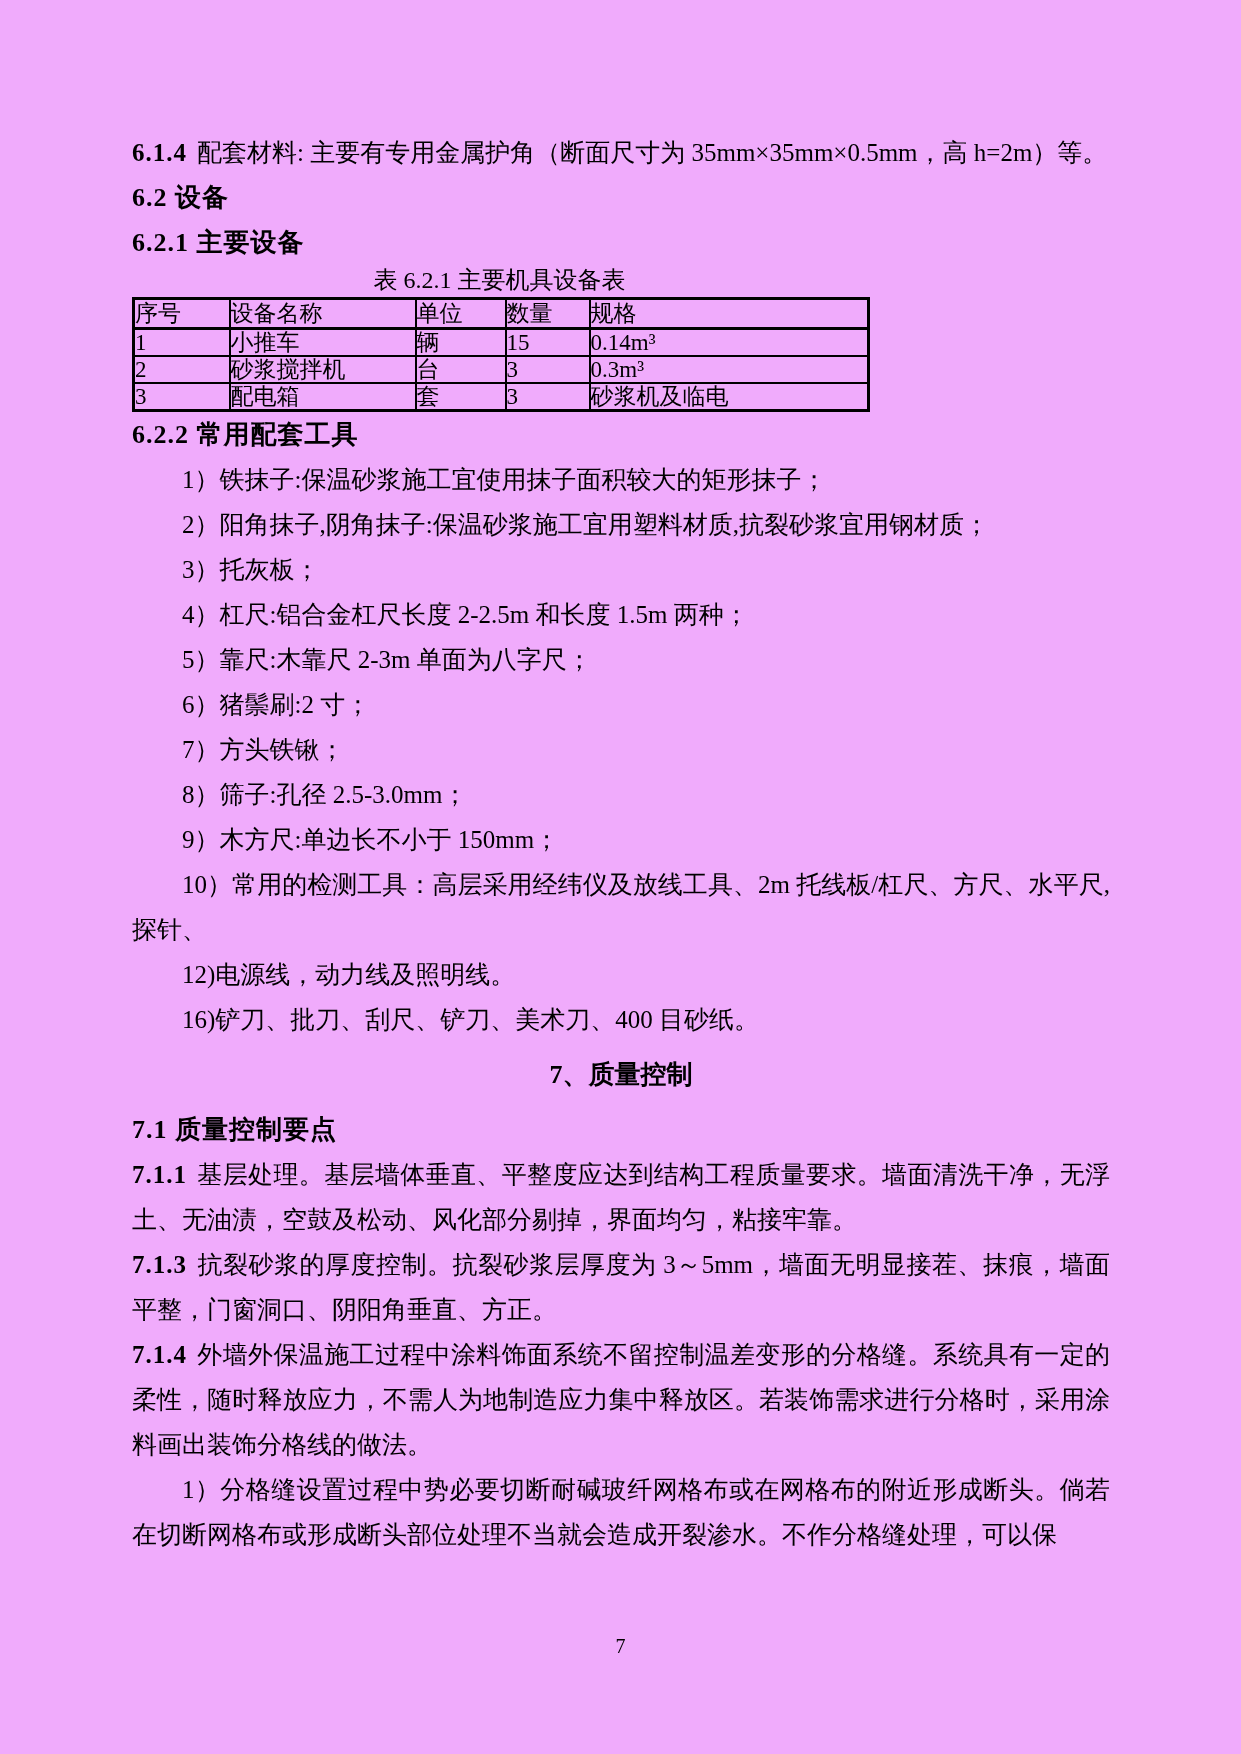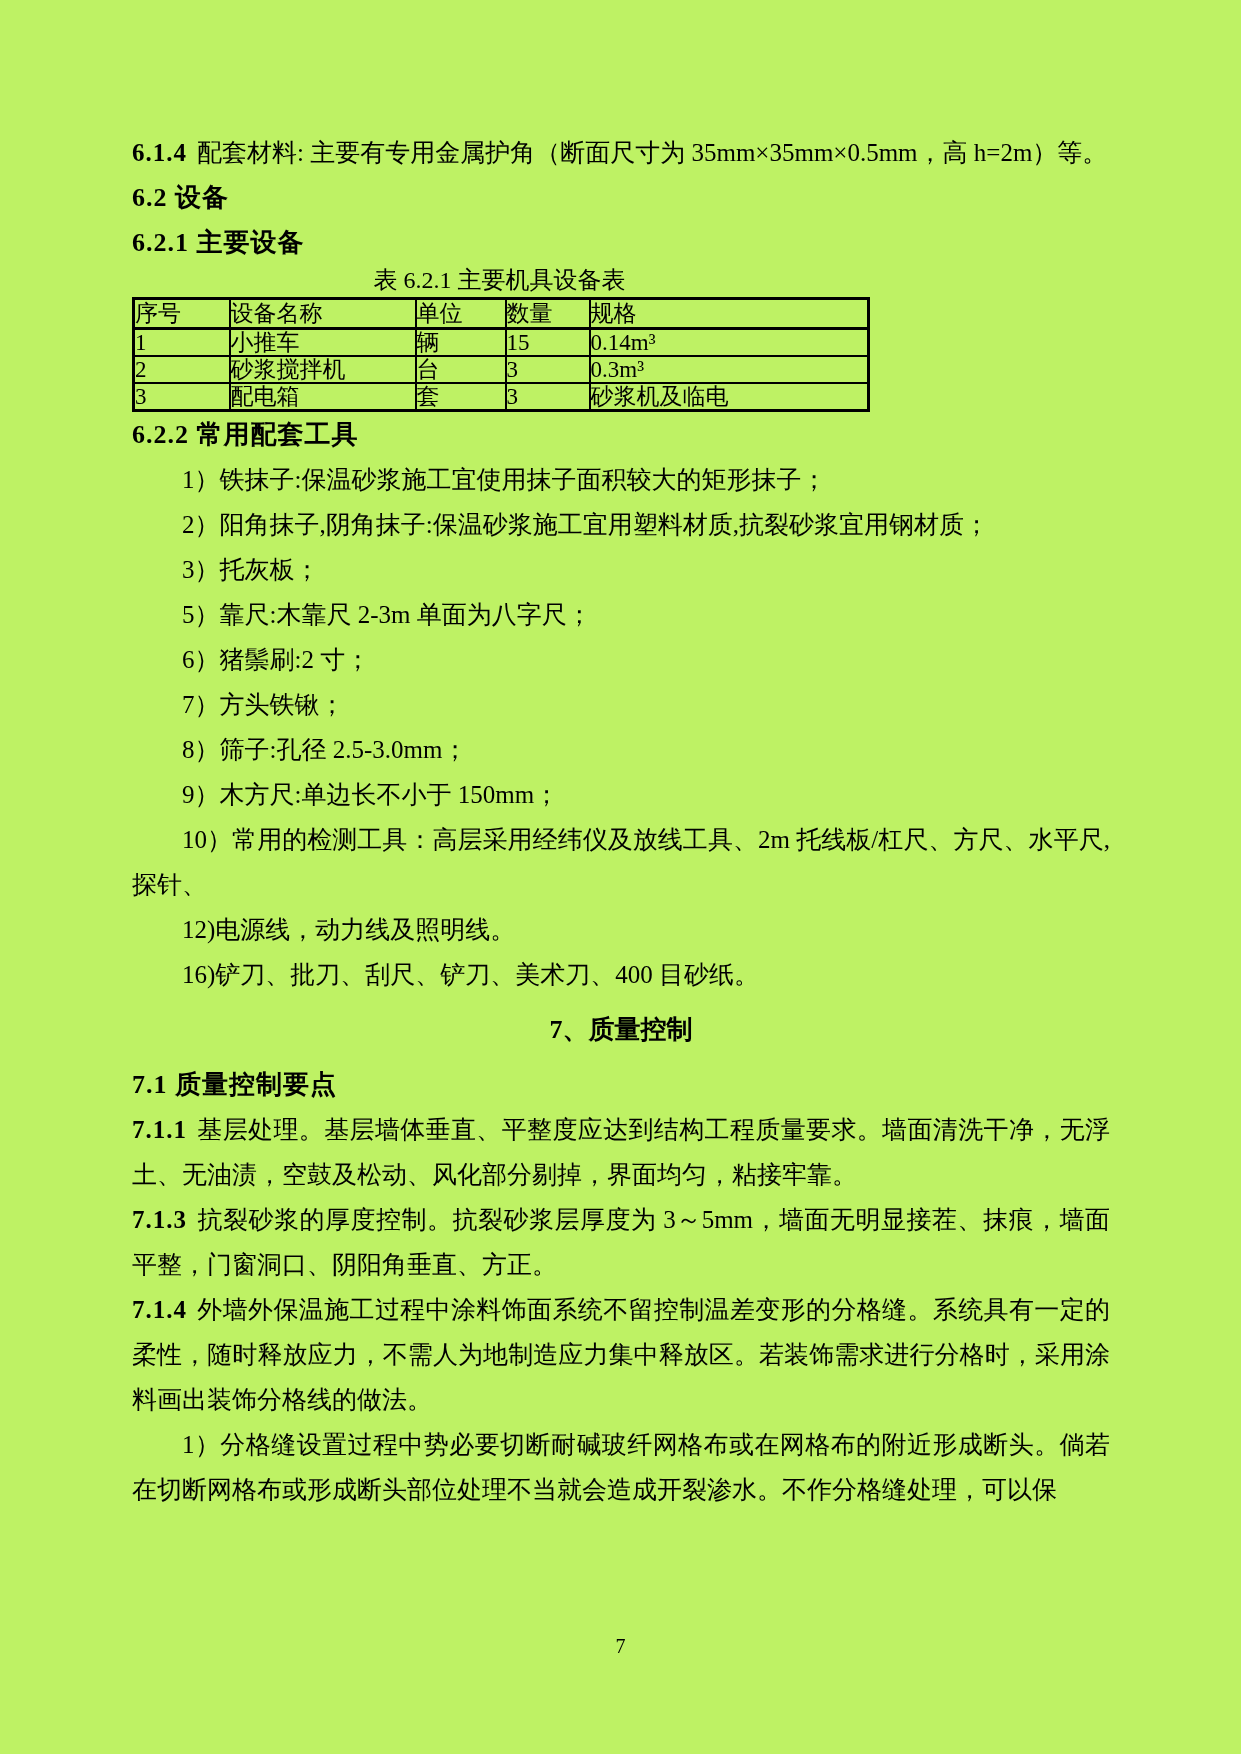--- a/index.html
+++ b/index.html
@@ -2,21 +2,21 @@
 <html><head>
 <meta charset="utf-8">
 <style>
   html, body { margin: 0; padding: 0; background: #ffffff; }
   .page {
     position: relative;
     width: 1241px;
     height: 1754px;
     box-sizing: border-box;
     padding: 130px 131px 0 132px;
-    background: #bef264;
+    background: #f0abfc;
     color: #000000;
     font-family: "Liberation Serif", "DejaVu Serif", serif;
     font-size: 25px;
     overflow: hidden;
   }
   .para {
     margin: 0;
     line-height: 45px;
     text-align: justify;
   }
@@ -141,20 +141,21 @@
         </tr>
       </tbody>
     </table>
   </div>
 
   <h3 class="heading">6.2.2 常用配套工具</h3>
 
   <p class="tool-item">1）铁抹子:保温砂浆施工宜使用抹子面积较大的矩形抹子；</p>
   <p class="tool-item">2）阳角抹子,阴角抹子:保温砂浆施工宜用塑料材质,抗裂砂浆宜用钢材质；</p>
   <p class="tool-item">3）托灰板；</p>
+  <p class="tool-item">4）杠尺:铝合金杠尺长度 2-2.5m 和长度 1.5m 两种；</p>
   <p class="tool-item">5）靠尺:木靠尺 2-3m 单面为八字尺；</p>
   <p class="tool-item">6）猪鬃刷:2 寸；</p>
   <p class="tool-item">7）方头铁锹；</p>
   <p class="tool-item">8）筛子:孔径 2.5-3.0mm；</p>
   <p class="tool-item">9）木方尺:单边长不小于 150mm；</p>
   <p class="tool-item">10）常用的检测工具：高层采用经纬仪及放线工具、2m 托线板/杠尺、方尺、水平尺,探针、</p>
   <p class="tool-item">12)电源线，动力线及照明线。</p>
   <p class="tool-item">16)铲刀、批刀、刮尺、铲刀、美术刀、400 目砂纸。</p>
 
   <h2 class="heading-center">7、质量控制</h2>

